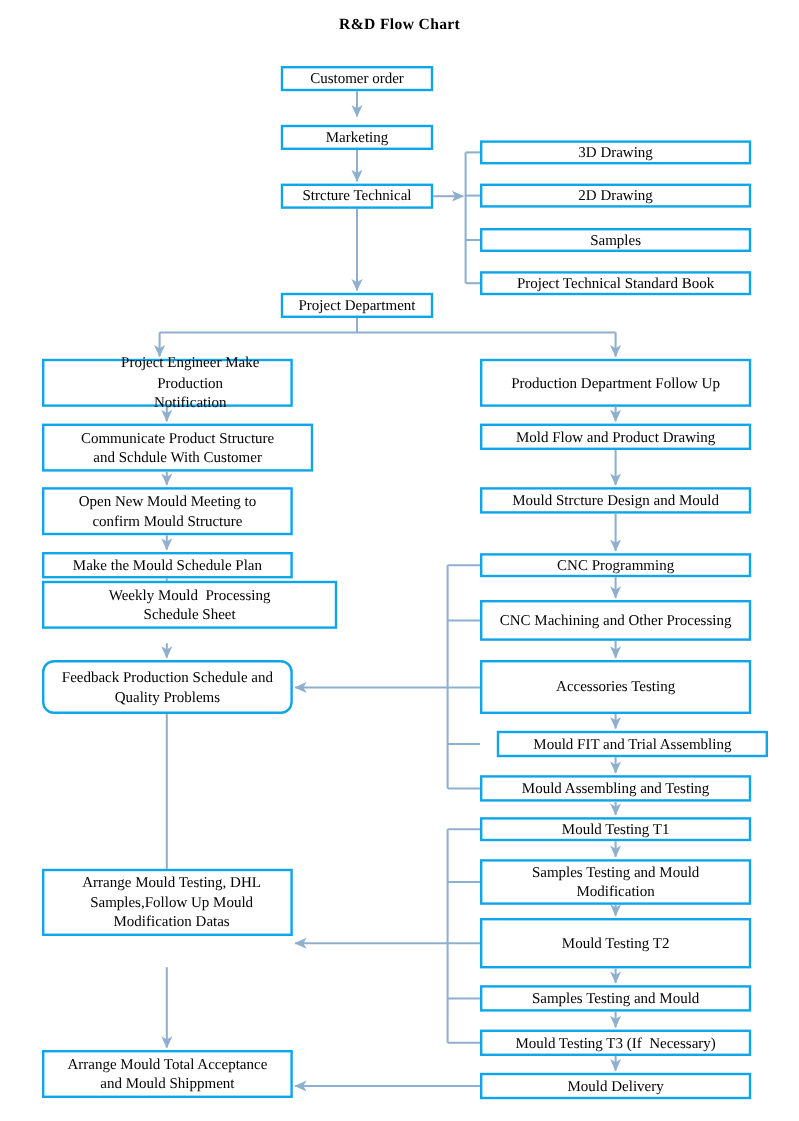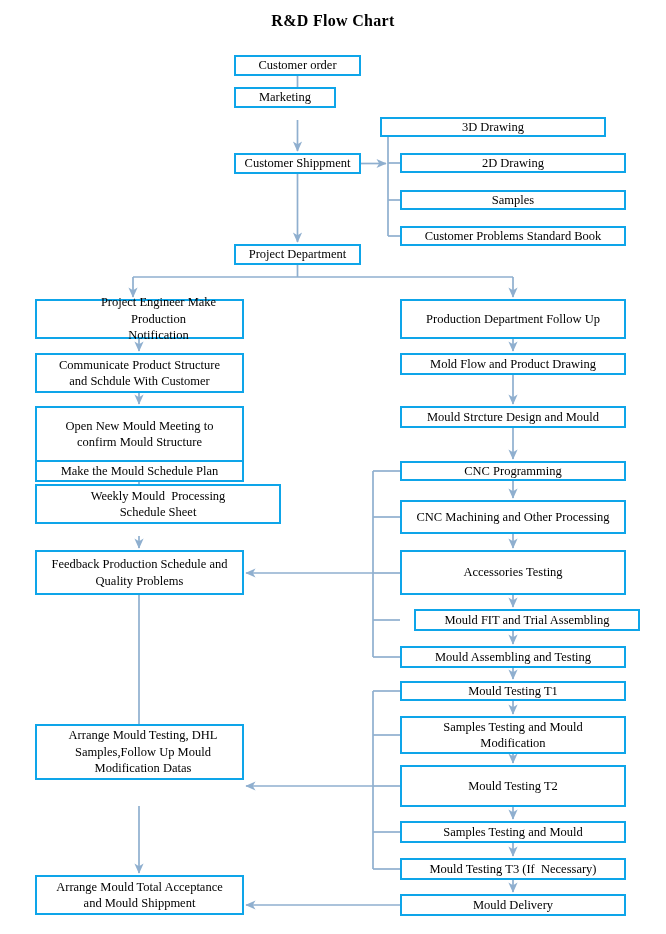--- a/index.html
+++ b/index.html
@@ -14,21 +14,21 @@
     background: #ffffff;
     font-family: "Liberation Serif", "DejaVu Serif", serif;
     overflow: hidden;
   }
   #title {
     position: absolute;
     left: 0;
     top: 12px;
     width: 666px;
     text-align: center;
-    font-size: 16px;
+    font-size: 13px;
     font-weight: bold;
     font-family: "Liberation Serif", "DejaVu Serif", serif;
     color: #000000;
     letter-spacing: 0.3px;
   }
   .node {
     position: absolute;
     box-sizing: border-box;
     border: 2px solid #0ea5e9;
     background: #ffffff;
@@ -119,39 +119,39 @@
       <line x1="373" y1="786" x2="400" y2="786"></line>
       <line x1="373" y1="832" x2="400" y2="832"></line>
       <line x1="373" y1="869" x2="400" y2="869"></line>
       <line x1="373" y1="786" x2="246" y2="786" marker-end="url(#ah)"></line>
 
       <line x1="400" y1="905" x2="246" y2="905" marker-end="url(#ah)"></line>
     </g>
   </svg>
 
   <div class="node" style="left:234px;top:55px;width:127px;height:21px;">Customer order</div>
-  <div class="node" style="left:234px;top:87px;width:102px;height:21px;text-align:center;">Marketing</div>
-  <div class="node" style="left:234px;top:153px;width:127px;height:21px;">Customer Shippment</div>
+  <div class="node" style="left:234px;top:104px;width:127px;height:21px;text-align:center;">Marketing</div>
+  <div class="node" style="left:234px;top:153px;width:127px;height:21px;">Strcture Technical</div>
   <div class="node" style="left:234px;top:244px;width:127px;height:21px;">Project Department</div>
 
-  <div class="node" style="left:380px;top:117px;width:226px;height:20px;">3D Drawing</div>
+  <div class="node" style="left:400px;top:117px;width:226px;height:20px;">3D Drawing</div>
   <div class="node" style="left:400px;top:153px;width:226px;height:20px;">2D Drawing</div>
   <div class="node" style="left:400px;top:190px;width:226px;height:20px;">Samples</div>
-  <div class="node" style="left:400px;top:226px;width:226px;height:20px;">Customer Problems Standard Book</div>
+  <div class="node" style="left:400px;top:226px;width:226px;height:20px;">Project Technical Standard Book</div>
 
   <div class="node" style="left:35px;top:299px;width:209px;height:40px;padding-left:42px;">Project Engineer Make Production
 Notification</div>
-  <div class="node" style="left:35px;top:353px;width:209px;height:40px;">Communicate Product Structure
+  <div class="node" style="left:35px;top:353px;width:226px;height:40px;">Communicate Product Structure
 and Schdule With Customer</div>
-  <div class="node" style="left:35px;top:406px;width:209px;height:56px;">Open New Mould Meeting to
+  <div class="node" style="left:35px;top:406px;width:209px;height:40px;">Open New Mould Meeting to
 confirm Mould Structure</div>
   <div class="node" style="left:35px;top:460px;width:209px;height:22px;">Make the Mould Schedule Plan</div>
   <div class="node" style="left:35px;top:484px;width:246px;height:40px;">Weekly Mould  Processing
 Schedule Sheet</div>
-  <div class="node" style="left:35px;top:550px;width:209px;height:45px;">Feedback Production Schedule and
+  <div class="node" style="left:35px;top:550px;width:209px;height:45px;border-radius:10px;">Feedback Production Schedule and
 Quality Problems</div>
   <div class="node" style="left:35px;top:724px;width:209px;height:56px;padding-left:11px;">Arrange Mould Testing, DHL
 Samples,Follow Up Mould
 Modification Datas</div>
   <div class="node" style="left:35px;top:875px;width:209px;height:40px;">Arrange Mould Total Acceptance
 and Mould Shippment</div>
 
   <div class="node" style="left:400px;top:299px;width:226px;height:40px;">Production Department Follow Up</div>
   <div class="node" style="left:400px;top:353px;width:226px;height:22px;">Mold Flow and Product Drawing</div>
   <div class="node" style="left:400px;top:406px;width:226px;height:22px;">Mould Strcture Design and Mould</div>

